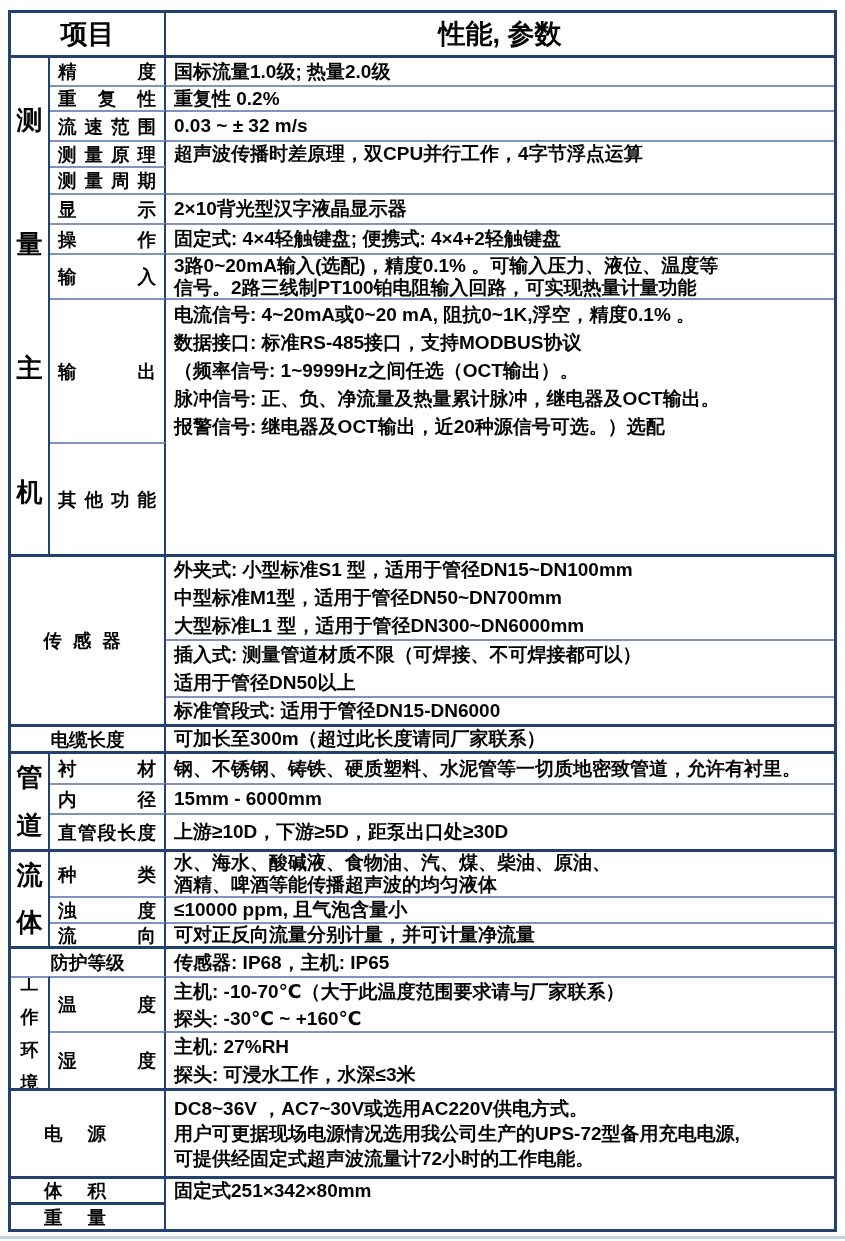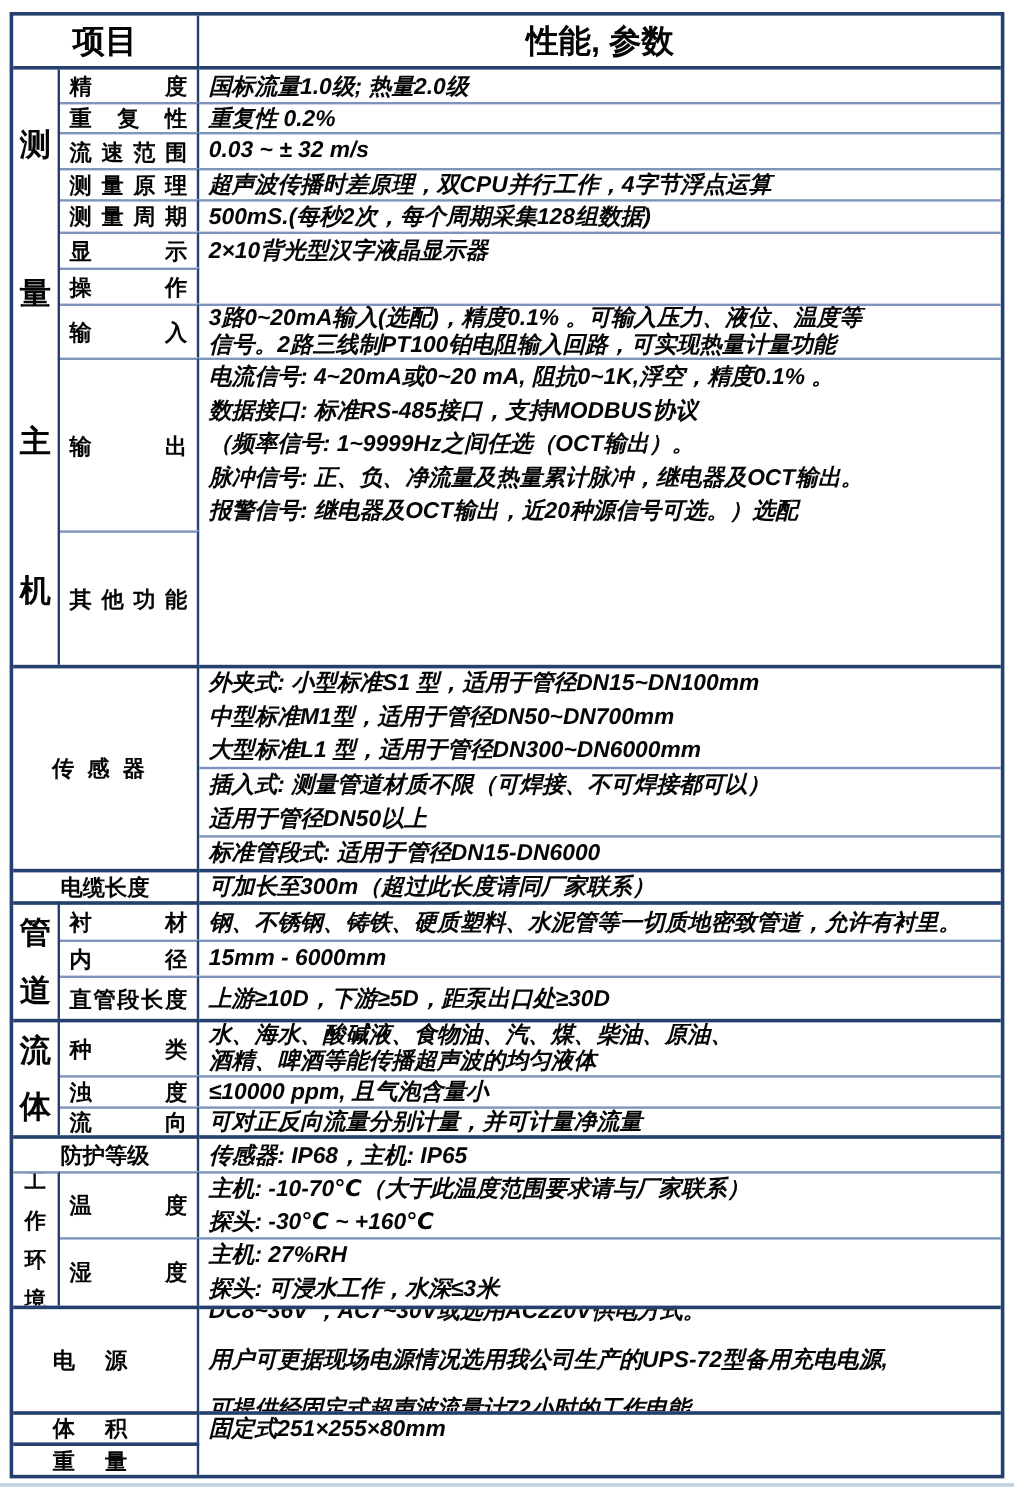--- a/index.html
+++ b/index.html
@@ -15,25 +15,25 @@
     position:absolute;left:8px;top:10px;width:829px;height:1222px;
     border:3px solid var(--dk);
     display:grid;
     grid-template-columns:39px 116px 1fr;
     grid-template-rows:45px 27px 25px 30px 26px 27px 30px 30px 45px 144px 112px 85px 57px 28px 27px 32px 30px 36px 47px 26px 24px 30px 55px 57px 88px 26px 27px;
     background:#ffffff;
   }
 
   .cell{display:flex;align-items:center;min-width:0;overflow:hidden;}
   .val{padding-left:8px;padding-right:4px;font-size:19px;}
-  .val .vtext{white-space:pre-line;display:block;font-style:italic;}
+  .val .vtext{white-space:pre-line;display:block;}
   .lh22 .vtext{line-height:22px;}
   .lh27 .vtext{line-height:27px;}
   .lh28 .vtext{line-height:28px;}
-  .lh29 .vtext{line-height:41px;}
+  .lh29 .vtext{line-height:25px;}
 
   .jt{display:block;width:100%;text-align:justify;text-align-last:justify;padding:0 8px;font-size:18.5px;}
   .ct{display:block;width:100%;text-align:center;font-size:18.5px;}
   .ls1{letter-spacing:11px;}
   .ls2{letter-spacing:25px;}
 
   .hdr{justify-content:center;font-size:27px;border-bottom:3px solid var(--dk);}
   .grp{flex-direction:column;justify-content:space-around;align-items:center;font-size:26px;}
   .grp-env{flex-direction:column;justify-content:center;align-items:center;gap:9px;font-size:18px;}
 
@@ -86,33 +86,33 @@
   <div class="cell br bt-l" style="grid-area:5/2/6/3">
       <span class="jt">测量原理</span>
     </div>
   <div class="cell val bt-l" style="grid-area:5/3/6/4">
       <span class="vtext">超声波传播时差原理，双CPU并行工作，4字节浮点运算</span>
     </div>
 
   <div class="cell br bt-l" style="grid-area:6/2/7/3">
       <span class="jt">测量周期</span>
     </div>
-  <div class="cell val bt-l" style="grid-area:6/3/7/4">
-      <span class="vtext">500mS.(每秒2次，每个周期采集128组数据)</span>
-    </div>
 
   <div class="cell br bt-l" style="grid-area:7/2/8/3">
       <span class="jt">显示</span>
     </div>
   <div class="cell val bt-l" style="grid-area:7/3/8/4">
       <span class="vtext">2×10背光型汉字液晶显示器</span>
     </div>
 
   <div class="cell br bt-l" style="grid-area:8/2/9/3">
       <span class="jt">操作</span>
+    </div>
+  <div class="cell val bt-l" style="grid-area:8/3/9/4">
+      <span class="vtext">固定式: 4×4轻触键盘; 便携式: 4×4+2轻触键盘</span>
     </div>
 
   <div class="cell br bt-l" style="grid-area:9/2/10/3">
       <span class="jt">输入</span>
     </div>
   <div class="cell val bt-l lh22" style="grid-area:9/3/10/4">
       <span class="vtext">3路0~20mA输入(选配)，精度0.1% 。可输入压力、液位、温度等
 信号。2路三线制PT100铂电阻输入回路，可实现热量计量功能</span>
     </div>
 
@@ -243,21 +243,21 @@
   <div class="cell val bt-d lh29" style="grid-area:25/3/26/4">
       <span class="vtext">DC8~36V ，AC7~30V或选用AC220V供电方式。
 用户可更据现场电源情况选用我公司生产的UPS-72型备用充电电源,
 可提供经固定式超声波流量计72小时的工作电能。</span>
     </div>
 
   <div class="cell br bt-d" style="grid-area:26/1/27/3;justify-content:flex-start">
       <span class="ct ls2">体积</span>
     </div>
   <div class="cell val bt-d" style="grid-area:26/3/27/4">
-      <span class="vtext">固定式251×255×80mm</span>
+      <span class="vtext">固定式251×342×80mm</span>
     </div>
 
   <div class="cell br bt-d" style="grid-area:27/1/28/3;">
       <span class="ct ls2">重量</span>
     </div>
 
 </div>
 
 <div class="bottom-strip"></div>
 

